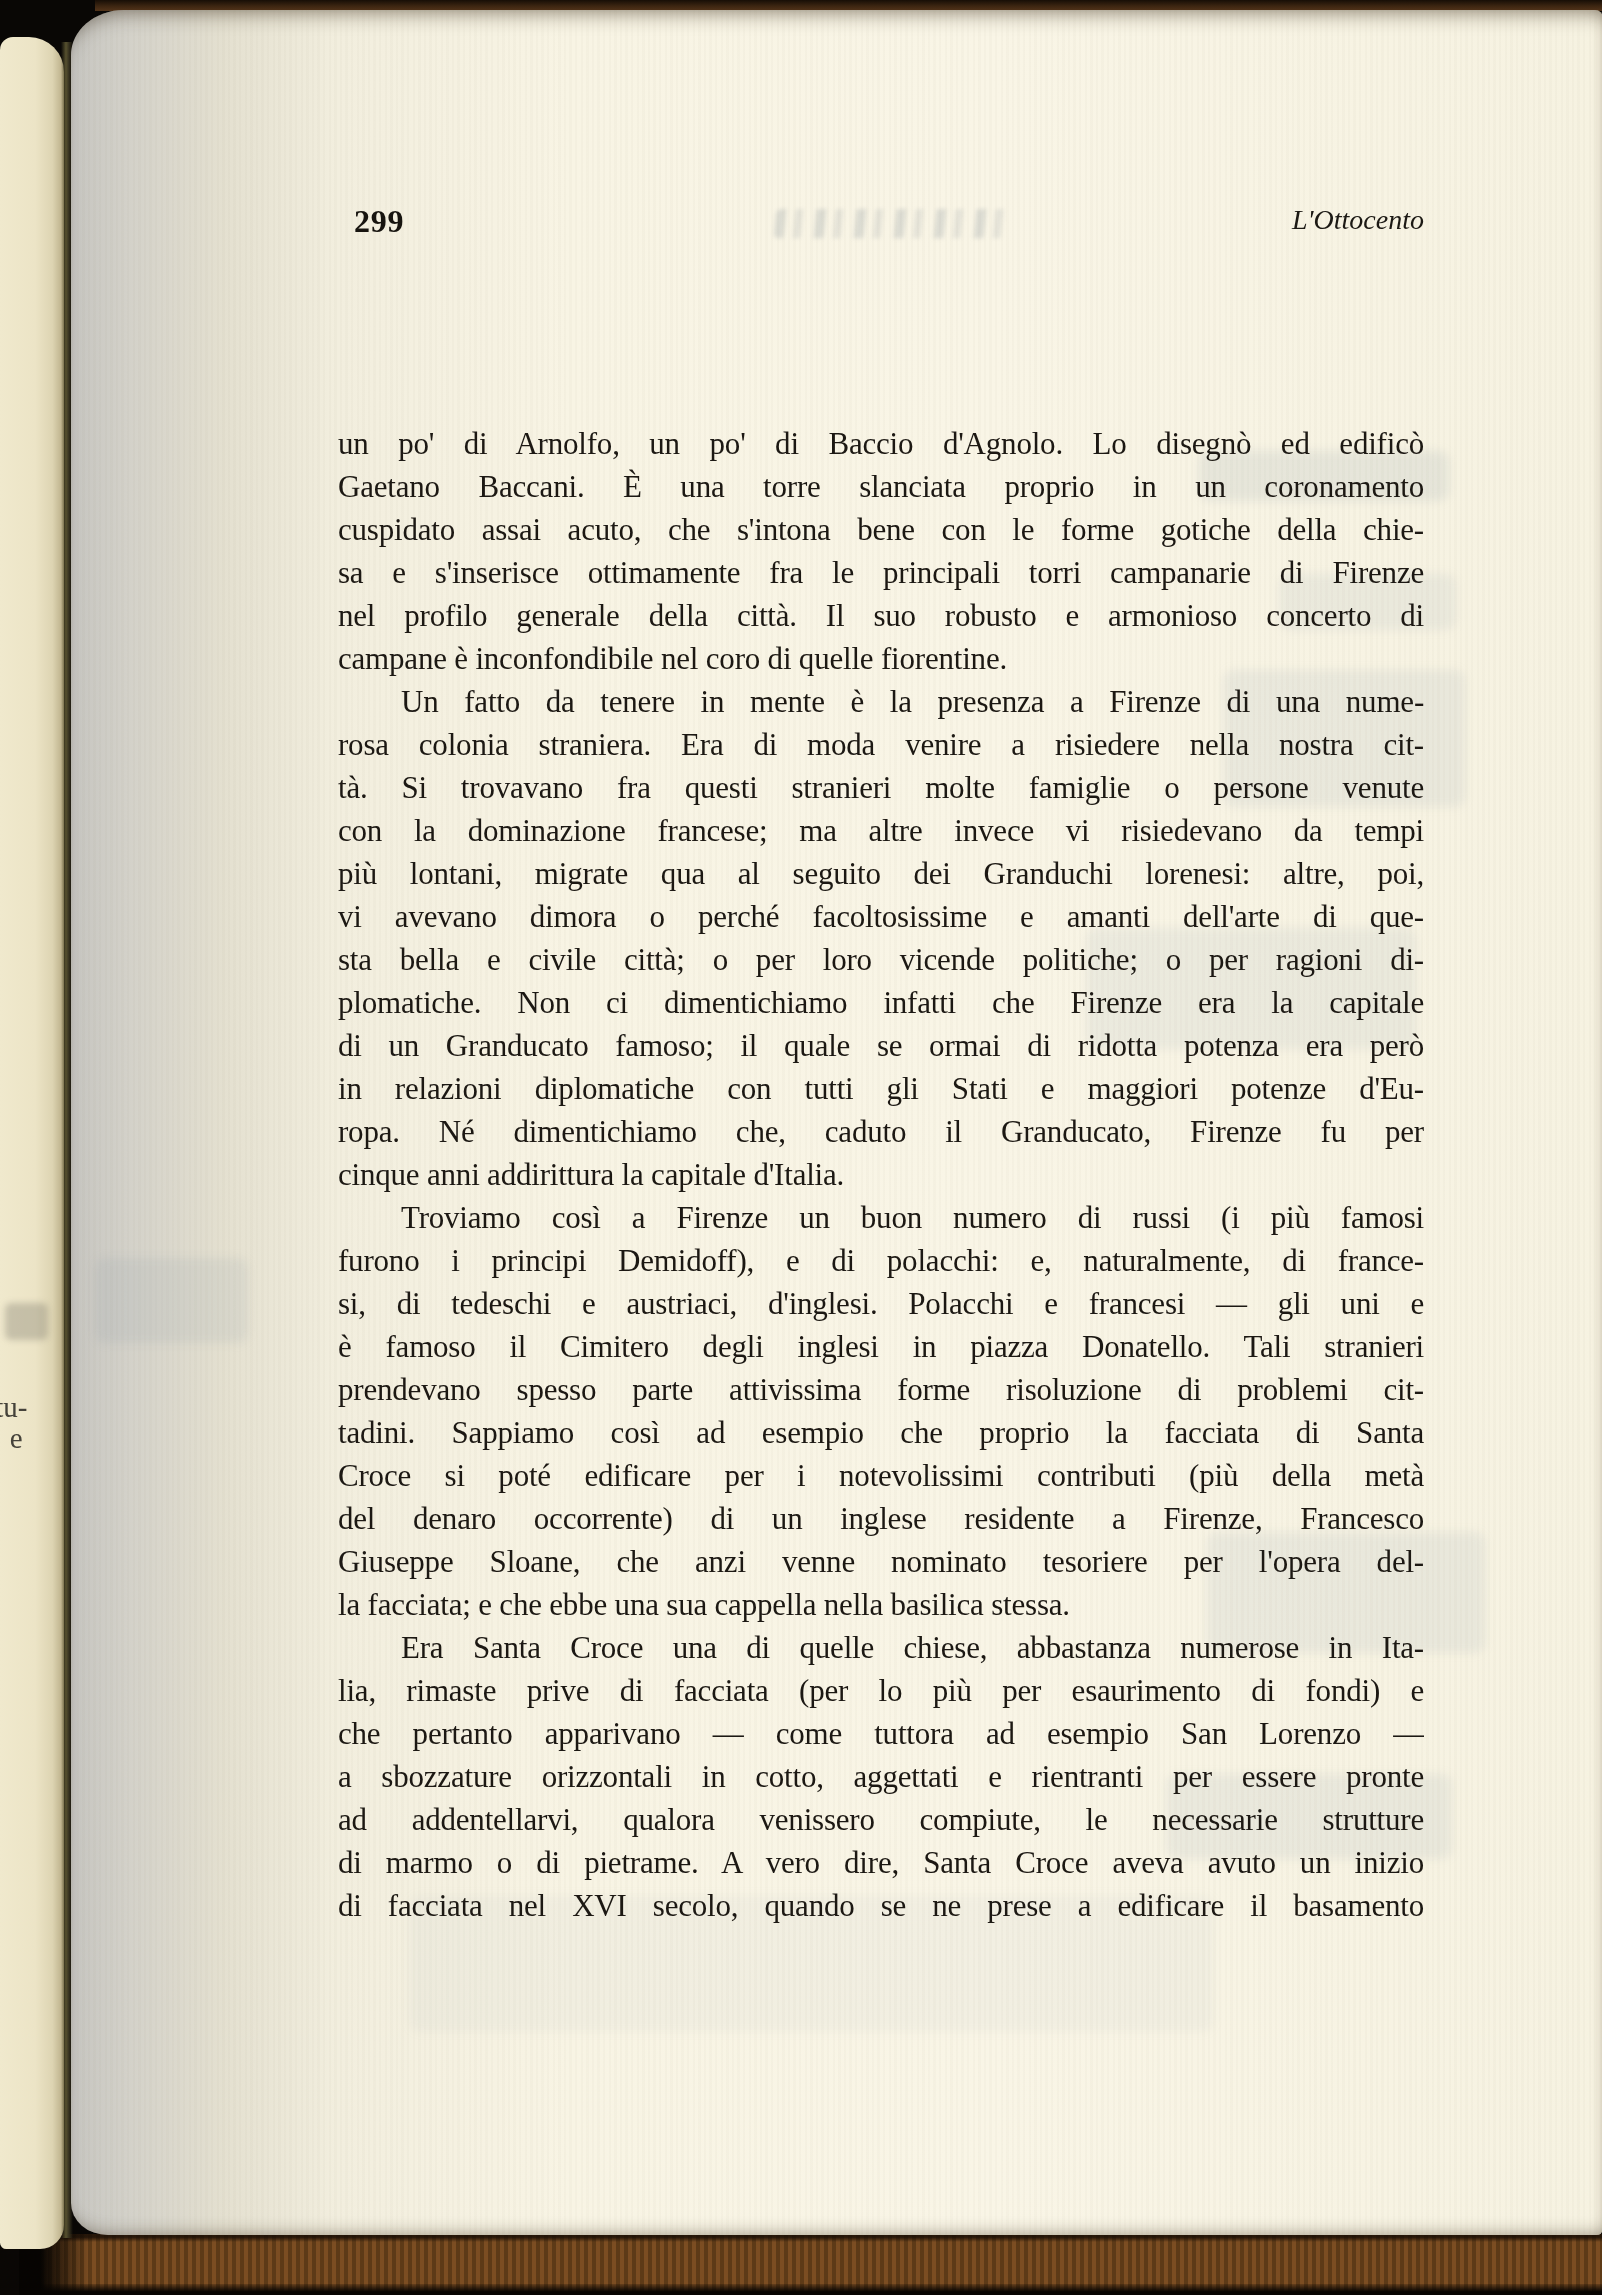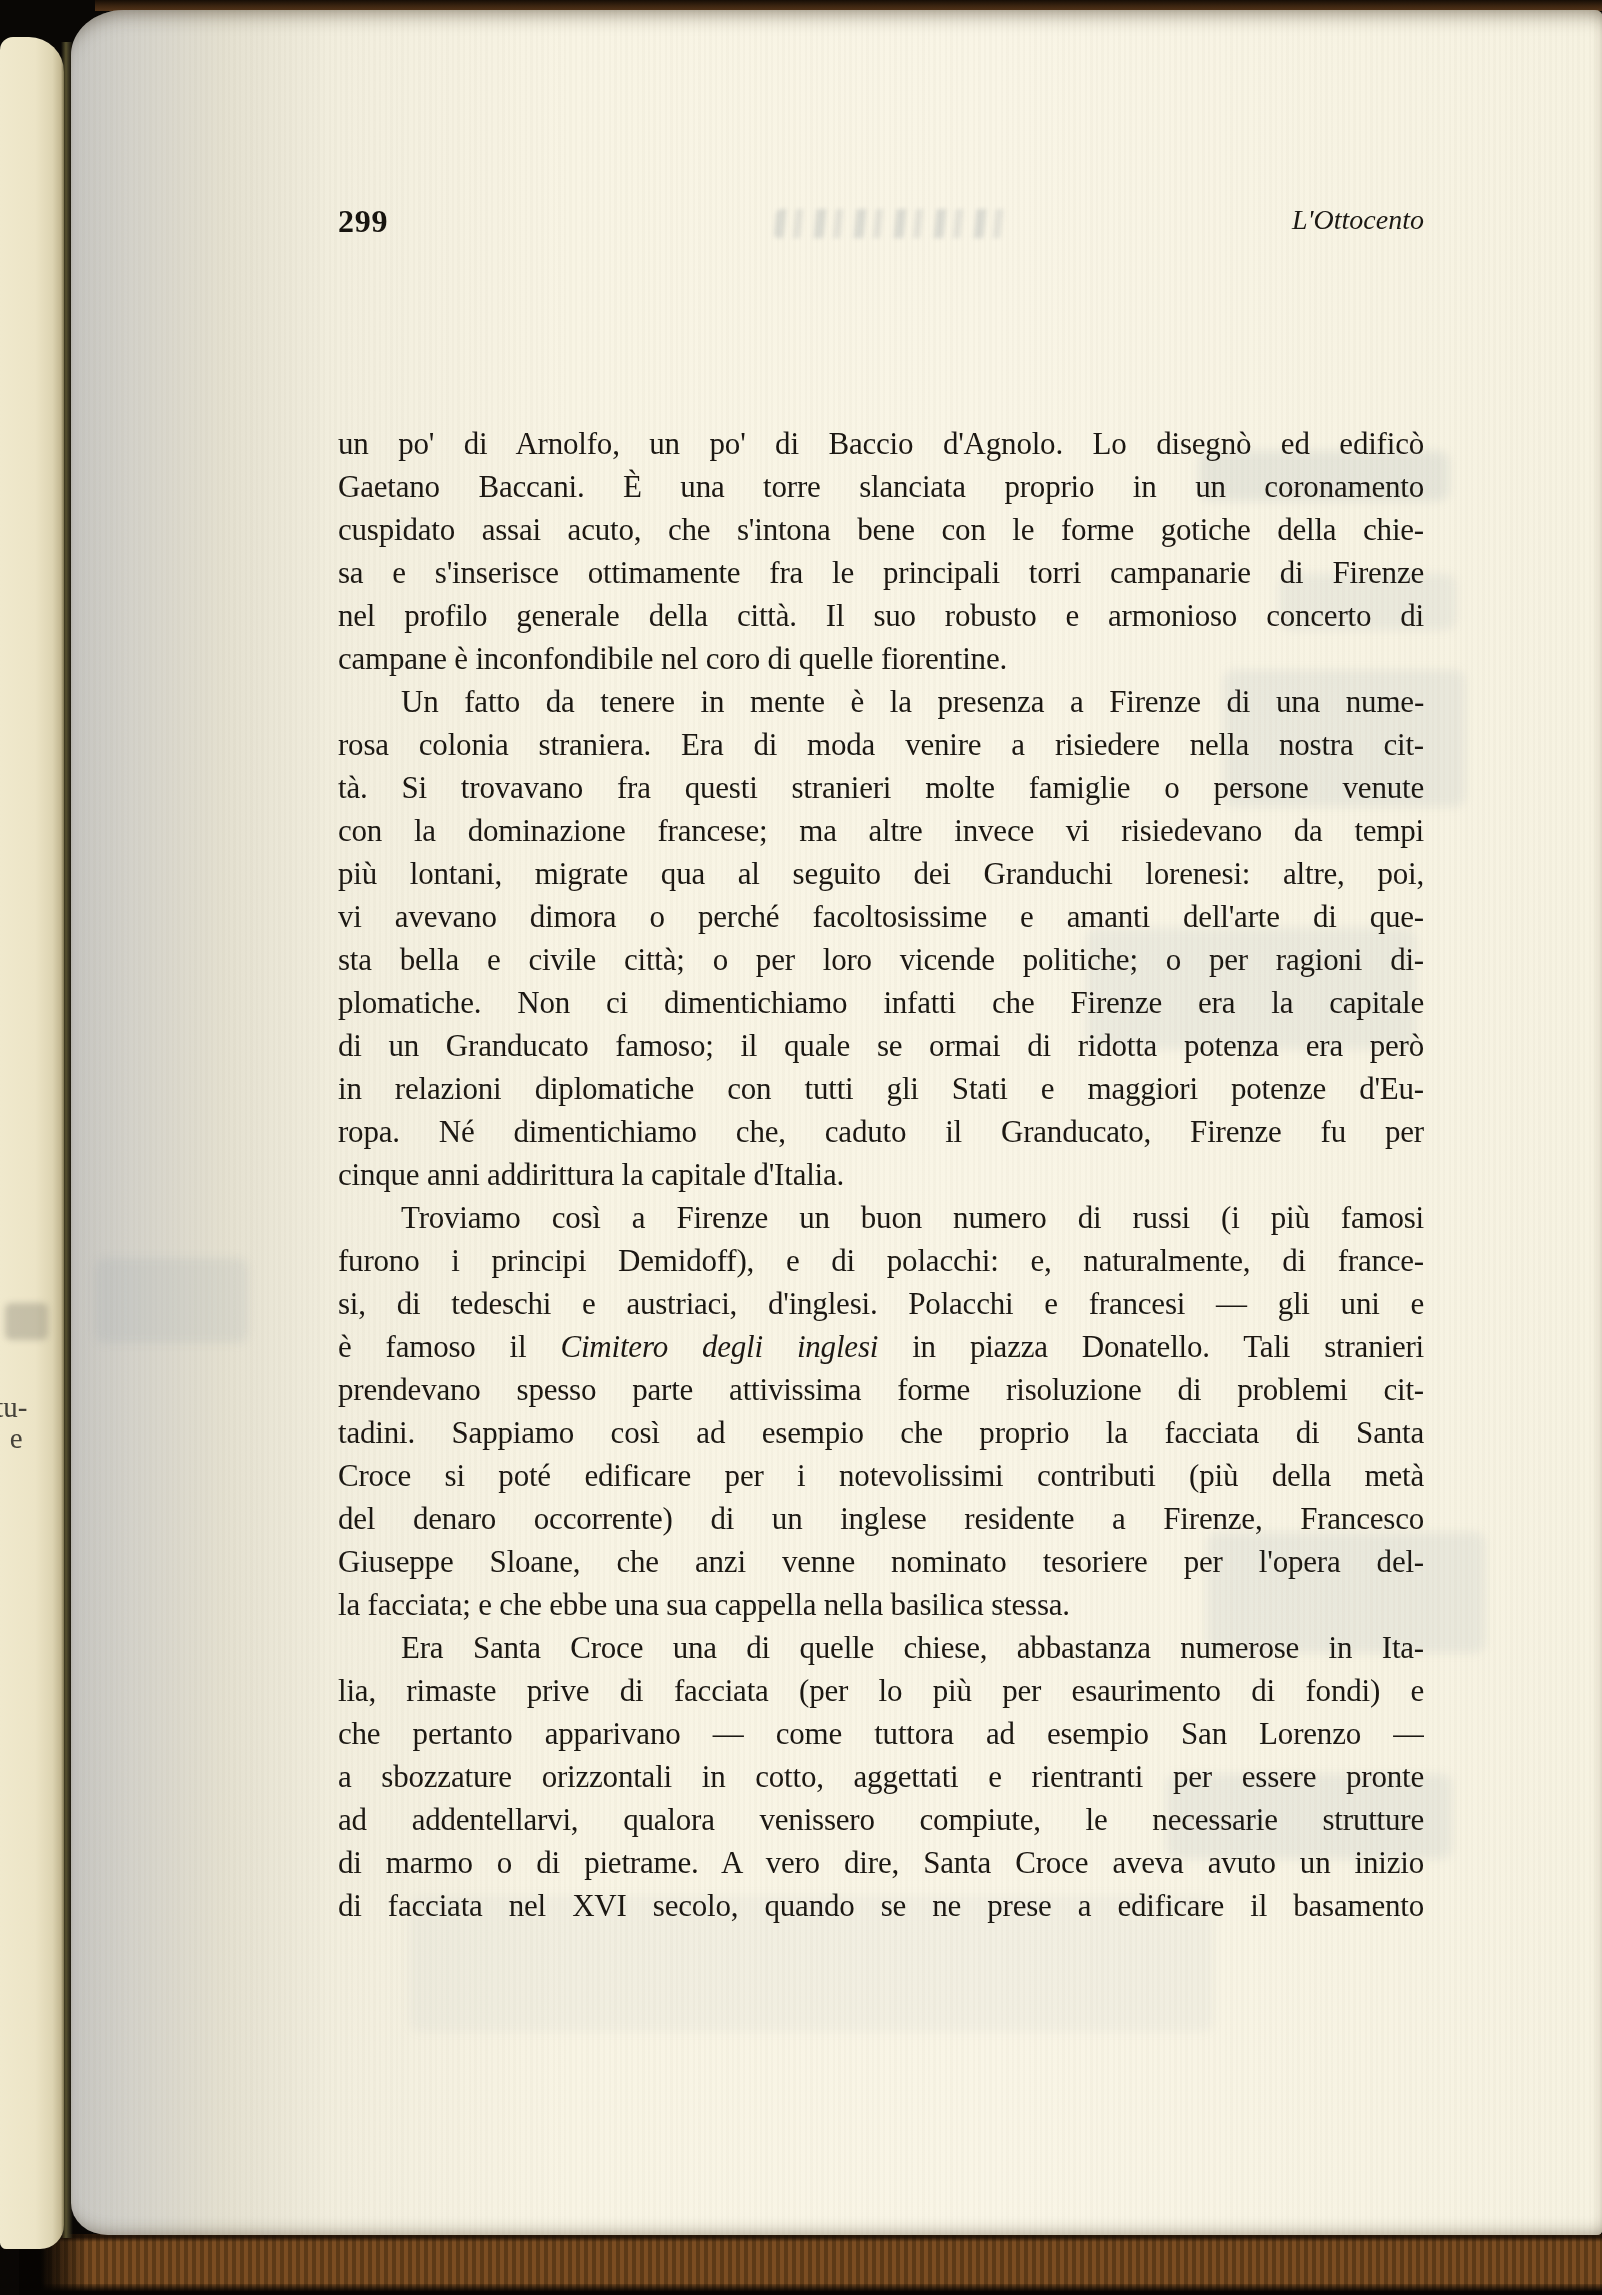--- a/index.html
+++ b/index.html
@@ -63,21 +63,21 @@
   }
   .page::before{ 
     content:"";position:absolute;inset:0;border-radius:inherit;pointer-events:none;
     background:repeating-linear-gradient(90deg, rgba(120,110,80,.03) 0 2.4px, rgba(0,0,0,0) 2.4px 5.6px);
   }
   
   .running-head{
     position:absolute;left:267px;top:193px;width:1086px;height:40px;
   }
   .page-number{
-    position:absolute;left:0;top:0;
+    position:absolute;left:16px;top:0;
     font-size:32px;font-weight:700;color:#17140f;letter-spacing:0.8px;
   }
   .header-title{
     position:absolute;right:0;top:1.6px;
     font-size:28px;font-style:italic;color:#1c1914;
   }
   .ghost-head{
     position:absolute;left:437px;top:6.4px;width:238px;height:29px;
     opacity:.55;filter:blur(2px);transform:skewX(-6deg);border-radius:4.8px;
     background:repeating-linear-gradient(90deg,
@@ -87,21 +87,21 @@
   
   .text-block{
     position:absolute;left:267px;top:412px;width:1086px;
     color:#1c1813;font-size:31px;line-height:43px;letter-spacing:-0.2px;
   }
   .line{
     text-align:justify;text-align-last:justify;height:43px;overflow:hidden;
   }
   .line.indent{padding-left:63px;}
   .line.para-end{text-align-last:left;}
-  .it{font-style:italic;margin-top:8px;}
+  .it{margin-top:8px;}
   
   .smudge{position:absolute;filter:blur(4.8px);border-radius:11.3px;pointer-events:none;}
 </style>
 </head>
 <body>
 
 <div class="cover-top"></div>
 <div class="cover-bottom"></div>
 <div class="band-left-mask"></div>
 <div class="corner-bl"></div>

